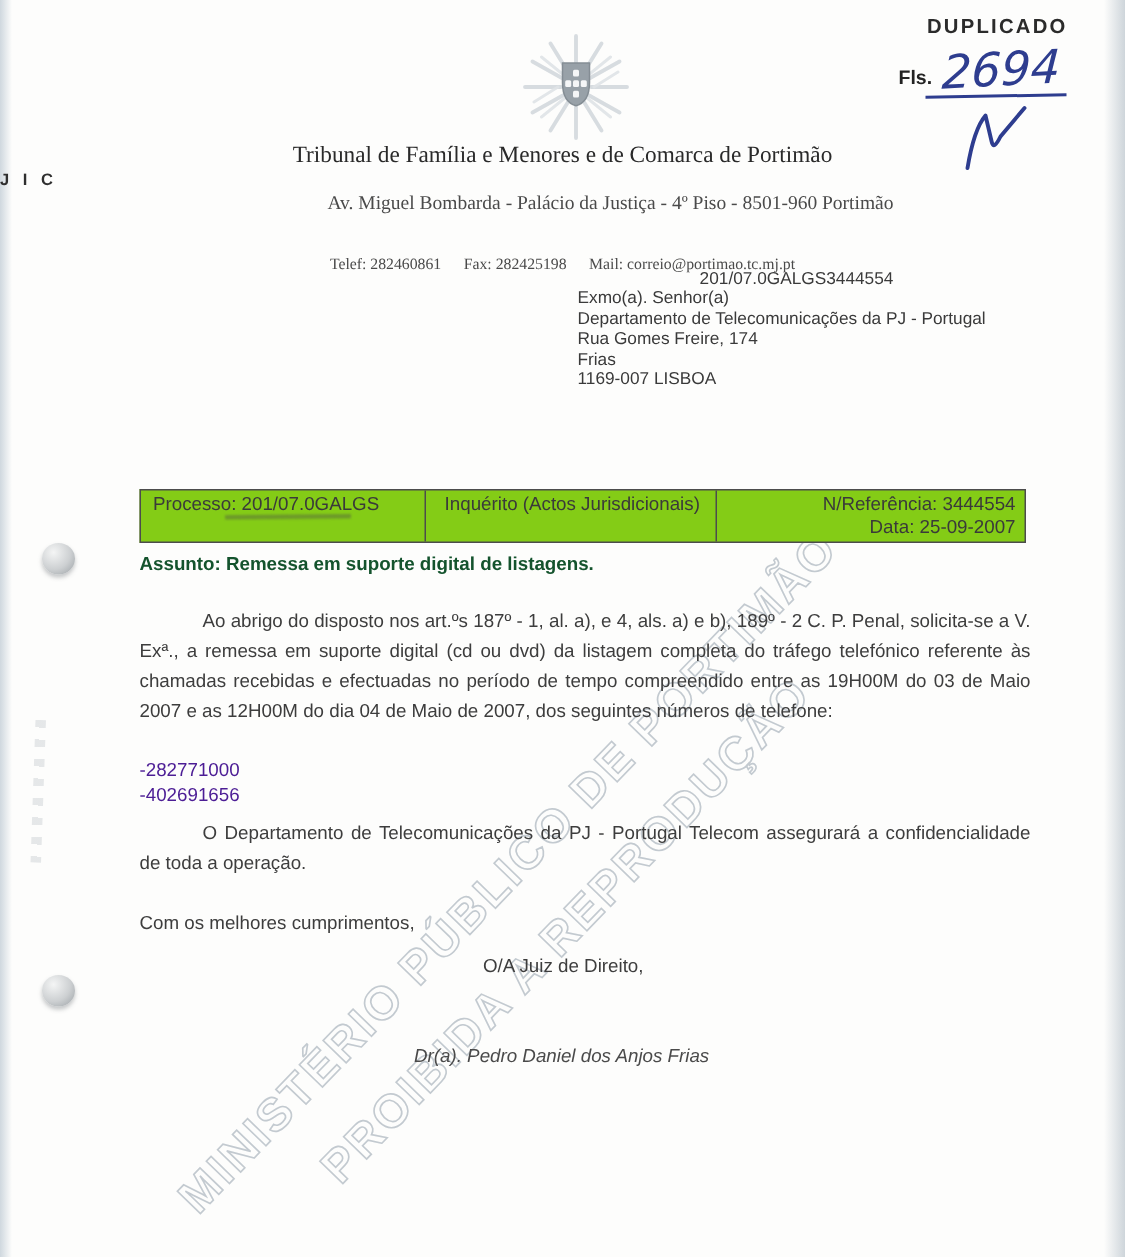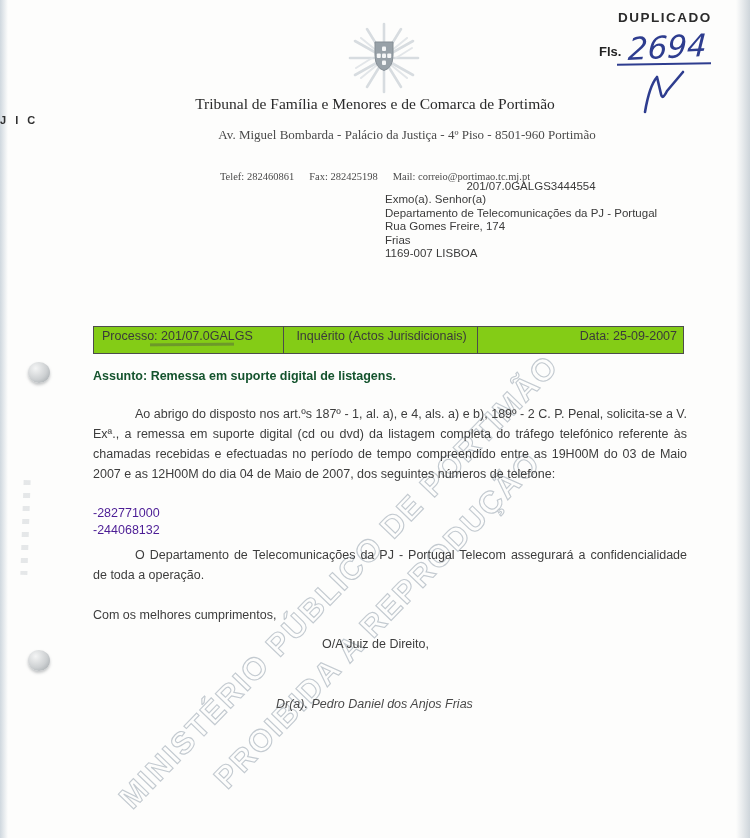--- a/index.html
+++ b/index.html
@@ -137,28 +137,29 @@
     <div>Departamento de Telecomunicações da PJ - Portugal</div>
     <div>Rua Gomes Freire, 174</div>
     <div>Frias</div>
     <div>1169-007 LISBOA</div>
   </div>
 
   <div class="abs ref-table">
     <div class="ref-cell ref-c1">Processo: 201/07.0GALGS</div>
     <div class="ref-cell ref-c2">Inquérito (Actos Jurisdicionais)</div>
     <div class="ref-cell ref-c3">
+      <div>N/Referência: 3444554</div>
       <div>Data: 25-09-2007</div>
     </div>
   </div>
   <div class="abs smudge"></div>
 
   <div class="abs subject">Assunto: Remessa em suporte digital de listagens.</div>
   <div class="abs para p1">Ao abrigo do disposto nos art.ºs 187º - 1, al. a), e 4, als. a) e b), 189º - 2 C. P. Penal, solicita-se a V. Exª., a remessa em suporte digital (cd ou dvd) da listagem completa do tráfego telefónico referente às chamadas recebidas e efectuadas no período de tempo compreendido entre as 19H00M do 03 de Maio 2007 e as 12H00M do dia 04 de Maio de 2007, dos seguintes números de telefone:</div>
   <div class="abs phone" style="top:506px;">-282771000</div>
-  <div class="abs phone" style="top:523px;">-244068132</div>
+  <div class="abs phone" style="top:523px;">-402691656</div>
   <div class="abs para p2">O Departamento de Telecomunicações da PJ - Portugal Telecom assegurará a confidencialidade de toda a operação.</div>
   <div class="abs closing">Com os melhores cumprimentos,</div>
 
   <div class="abs sig-role">O/A Juiz de Direito,</div>
   <div class="abs sig-name">Dr(a). Pedro Daniel dos Anjos Frias</div>
 
 </div>
 
 </body></html>

